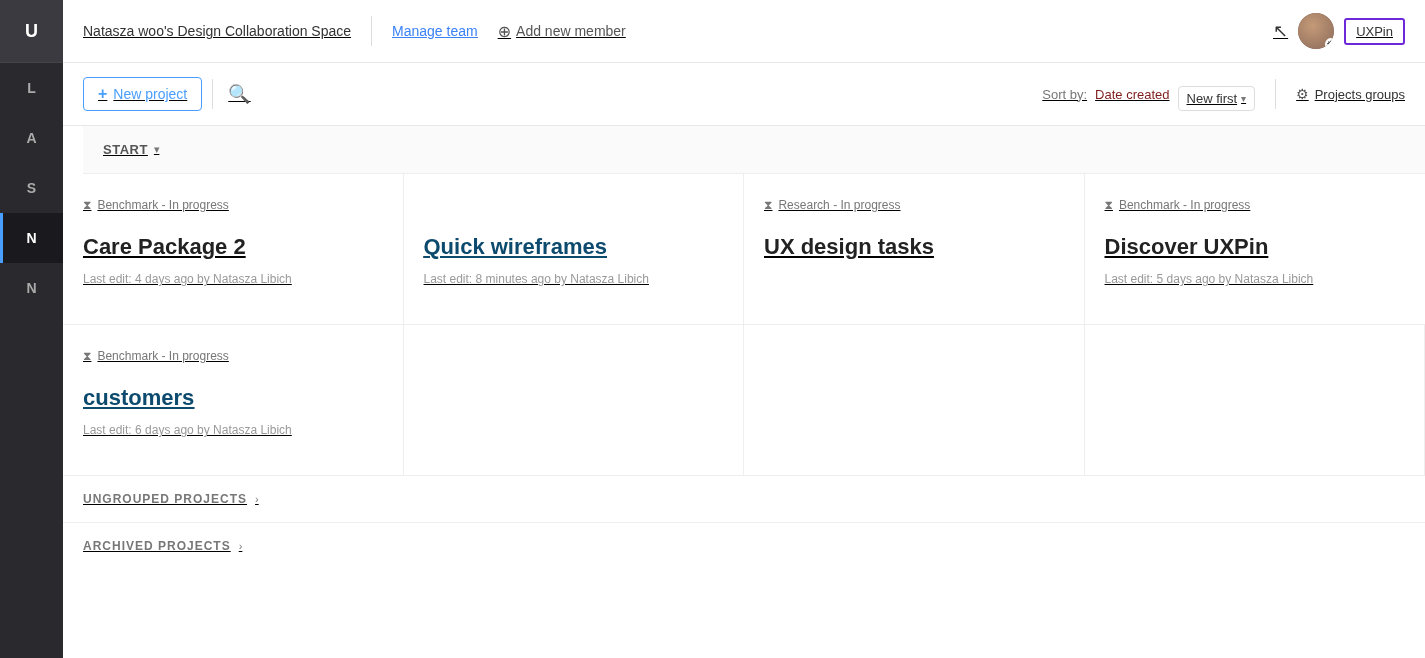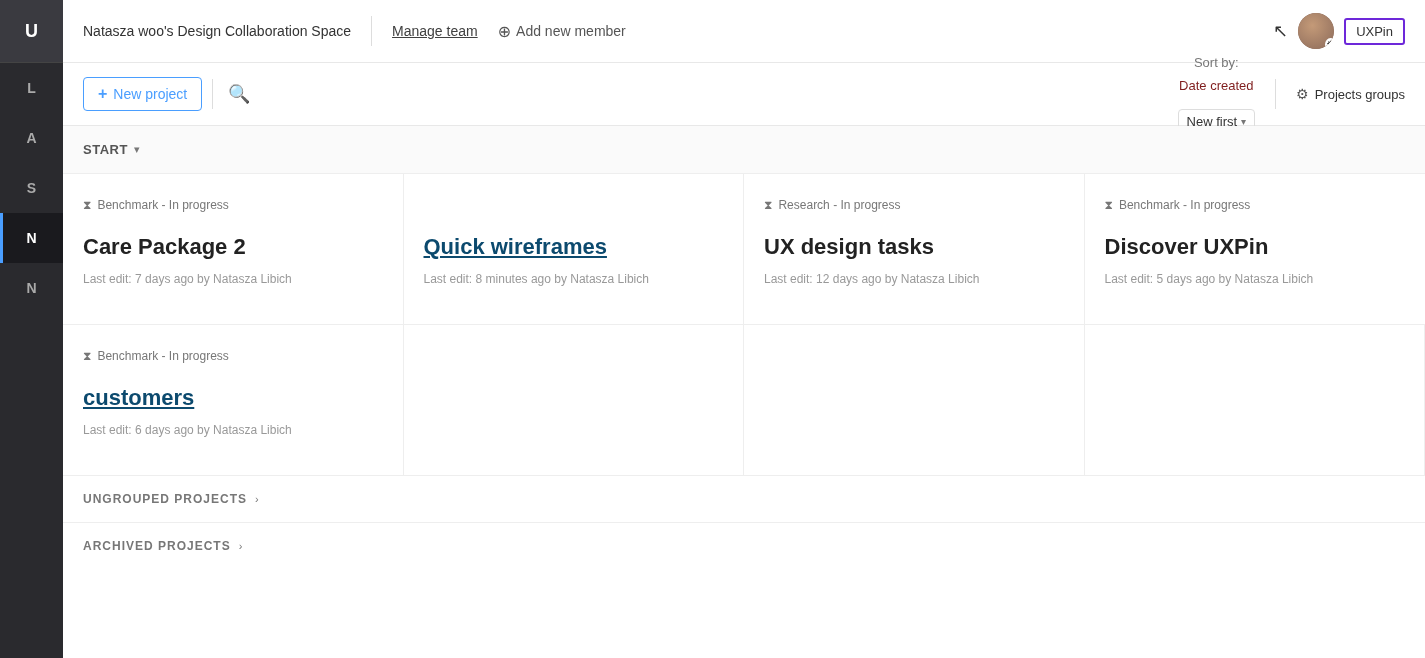--- a/index.html
+++ b/index.html
@@ -53,20 +53,21 @@
       width: 3px;
       background: #4a9eff;
     }
 
     
     .main {
       flex: 1;
       display: flex;
       flex-direction: column;
       overflow: hidden;
+      text-decoration: underline;
     }
 
     
     .header {
       height: 63px;
       border-bottom: 1px solid #e8e8e8;
       display: flex;
       align-items: center;
       padding: 0 20px;
       flex-shrink: 0;
@@ -78,21 +79,21 @@
       margin-right: 20px;
     }
     .header-divider {
       width: 1px;
       height: 30px;
       background: #ddd;
       margin-right: 20px;
     }
     .header-manage-team {
       font-size: 14px;
-      color: #404040;
+      color: #3b82f6;
       text-decoration: underline;
       cursor: pointer;
       margin-right: 20px;
     }
     .header-add-member {
       display: flex;
       align-items: center;
       gap: 5px;
       font-size: 14px;
       color: #555;
@@ -186,21 +187,20 @@
       cursor: pointer;
       font-size: 18px;
       color: #555;
       padding: 5px;
     }
     .toolbar-spacer { flex: 1; }
     .sort-section {
       display: flex;
       align-items: center;
       gap: 8px;
-      flex-direction: column;
     }
     .sort-label {
       font-size: 13px;
       color: #777;
     }
     .sort-by-text {
       font-size: 13px;
       color: #7f1d1d;
       font-weight: 500;
     }
@@ -248,20 +248,21 @@
       background: #fff;
     }
 
     
     .section-header {
       display: flex;
       align-items: center;
       padding: 16px 20px;
       border-bottom: 1px solid #eee;
       background: #fafafa;
+      margin-left: 20px;
     }
     .section-title {
       font-size: 13px;
       font-weight: 600;
       color: #555;
       letter-spacing: 0.5px;
     }
     .section-arrow {
       font-size: 11px;
       color: #777;
@@ -425,41 +426,40 @@
     </div>
 
     <div class="projects-grid">
 
       <div class="project-card">
         <div class="project-status">
           <span class="hourglass-icon">⧗</span>
           <span>Benchmark - In progress</span>
         </div>
         <div class="project-name">Care Package 2</div>
-        <div class="project-edit-info">Last edit: 7 days ago by Natasza Libich</div>
+        <div class="project-edit-info">Last edit: 4 days ago by Natasza Libich</div>
       </div>
 
       <div class="project-card">
         <div class="project-status" style="visibility:hidden;">
           <span class="hourglass-icon">⧗</span>
           <span>placeholder</span>
         </div>
         <div class="project-name">
           <span class="project-name-link">Quick wireframes</span>
         </div>
         <div class="project-edit-info">Last edit: 8 minutes ago by Natasza Libich</div>
       </div>
 
       <div class="project-card">
         <div class="project-status">
           <span class="hourglass-icon">⧗</span>
           <span>Research - In progress</span>
         </div>
         <div class="project-name">UX design tasks</div>
-        <div class="project-edit-info">Last edit: 12 days ago by Natasza Libich</div>
       </div>
 
       <div class="project-card">
         <div class="project-status">
           <span class="hourglass-icon">⧗</span>
           <span>Benchmark - In progress</span>
         </div>
         <div class="project-name">Discover UXPin</div>
         <div class="project-edit-info">Last edit: 5 days ago by Natasza Libich</div>
       </div>

